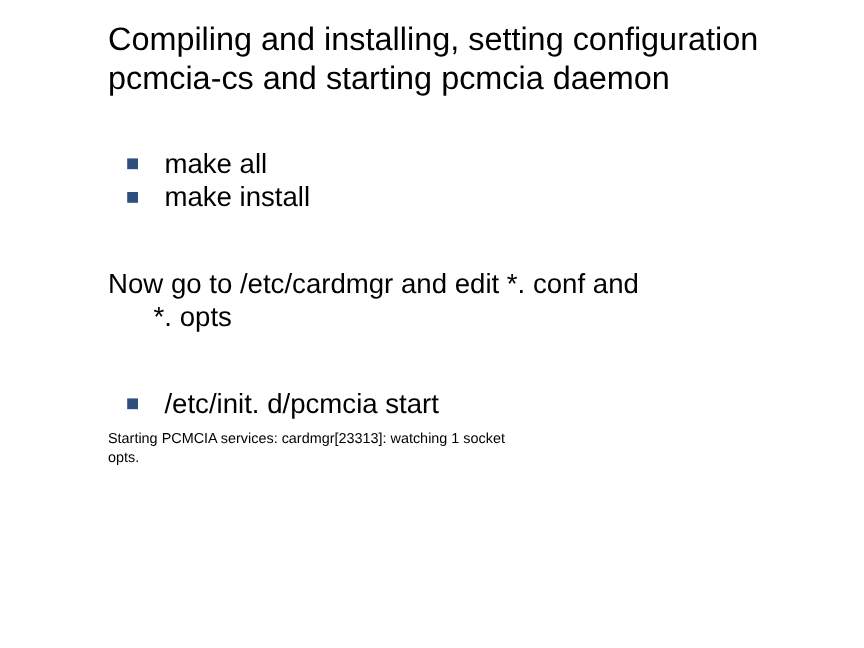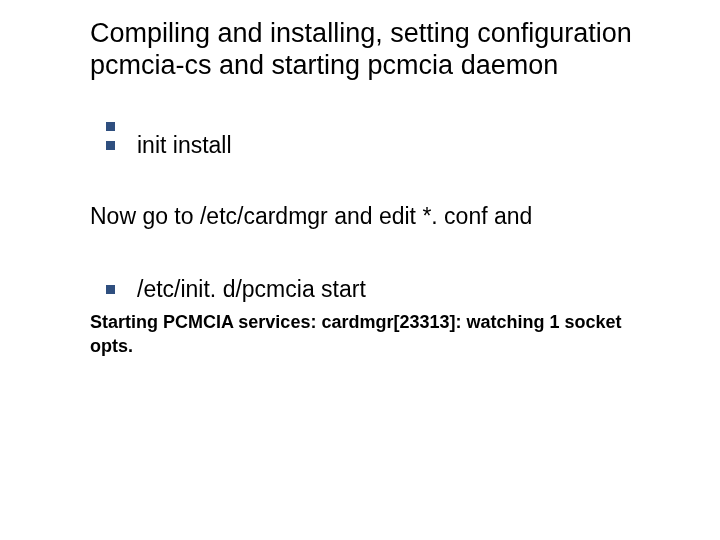--- a/index.html
+++ b/index.html
@@ -66,45 +66,46 @@
   }
   .bullets2 li .sq {
     width: 9px;
     height: 9px;
     background: #2f4f7f;
     margin-right: 22px;
     margin-left: 16px;
     flex: 0 0 auto;
   }
   .mono-output {
-    font-size: 18px;
+    font-size: 12px;
     line-height: 1.35;
     margin: 0;
-    font-weight: bold;
   }
 </style>
 </head>
 <body>
 
 <div class="slide">
 
   <h1 class="title">Compiling and installing, setting configuration pcmcia-cs and starting pcmcia daemon</h1>
 
   <ul class="bullets">
     <li>
       <span class="sq"></span>
+      <span>make all</span>
     </li>
     <li>
       <span class="sq"></span>
-      <span>init install</span>
+      <span>make install</span>
     </li>
   </ul>
 
   <p class="body-text">
     <span>Now go to /etc/cardmgr and edit *. conf and</span>
+    <span class="indent">*. opts</span>
   </p>
 
   <ul class="bullets2">
     <li>
       <span class="sq"></span>
       <span>/etc/init. d/pcmcia start</span>
     </li>
   </ul>
 
   <p class="mono-output">

